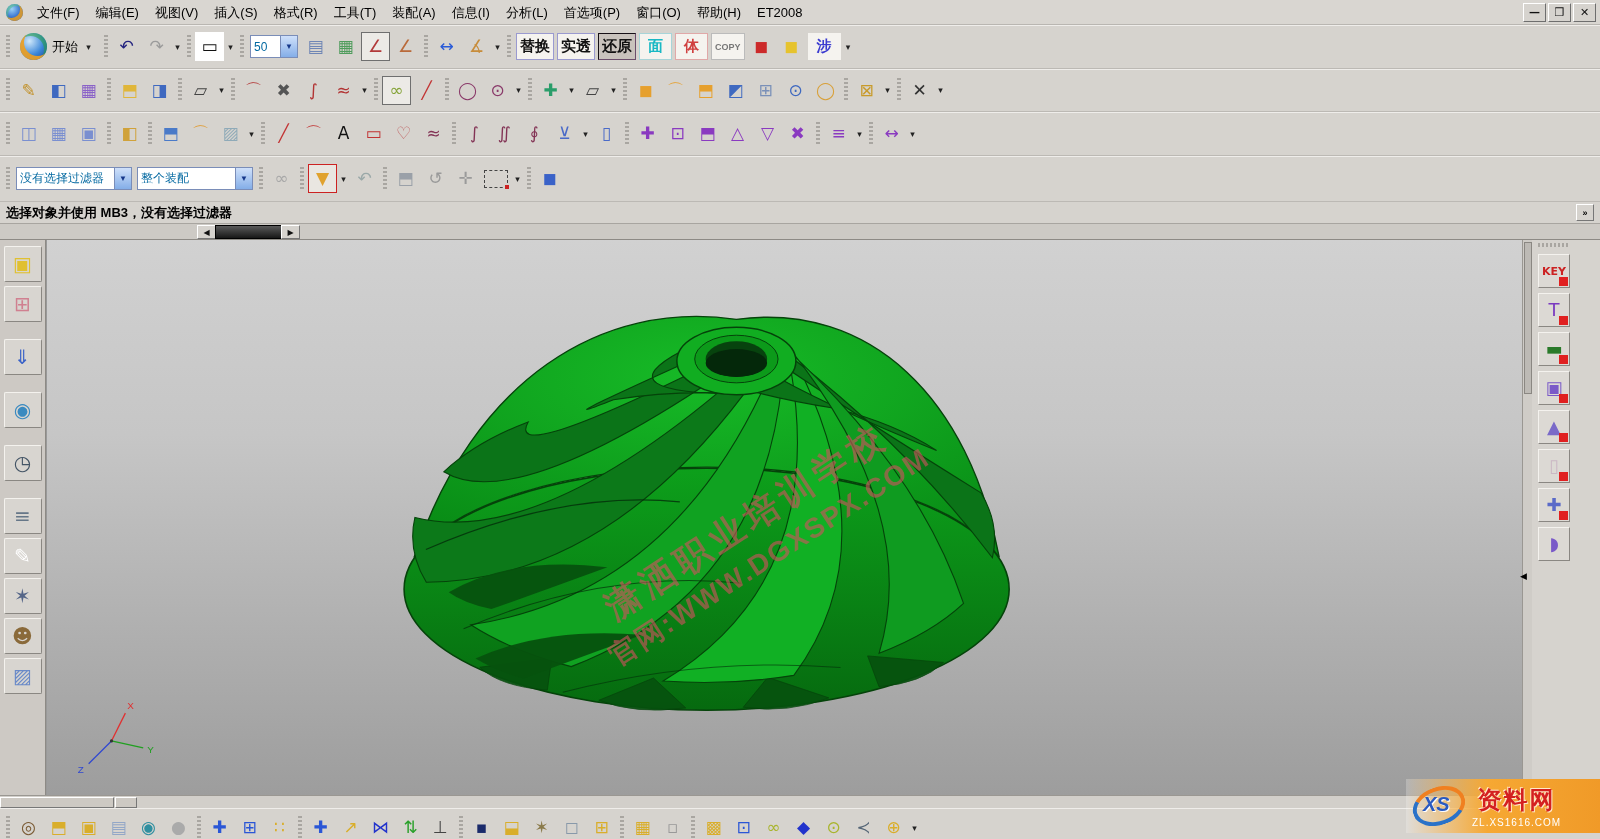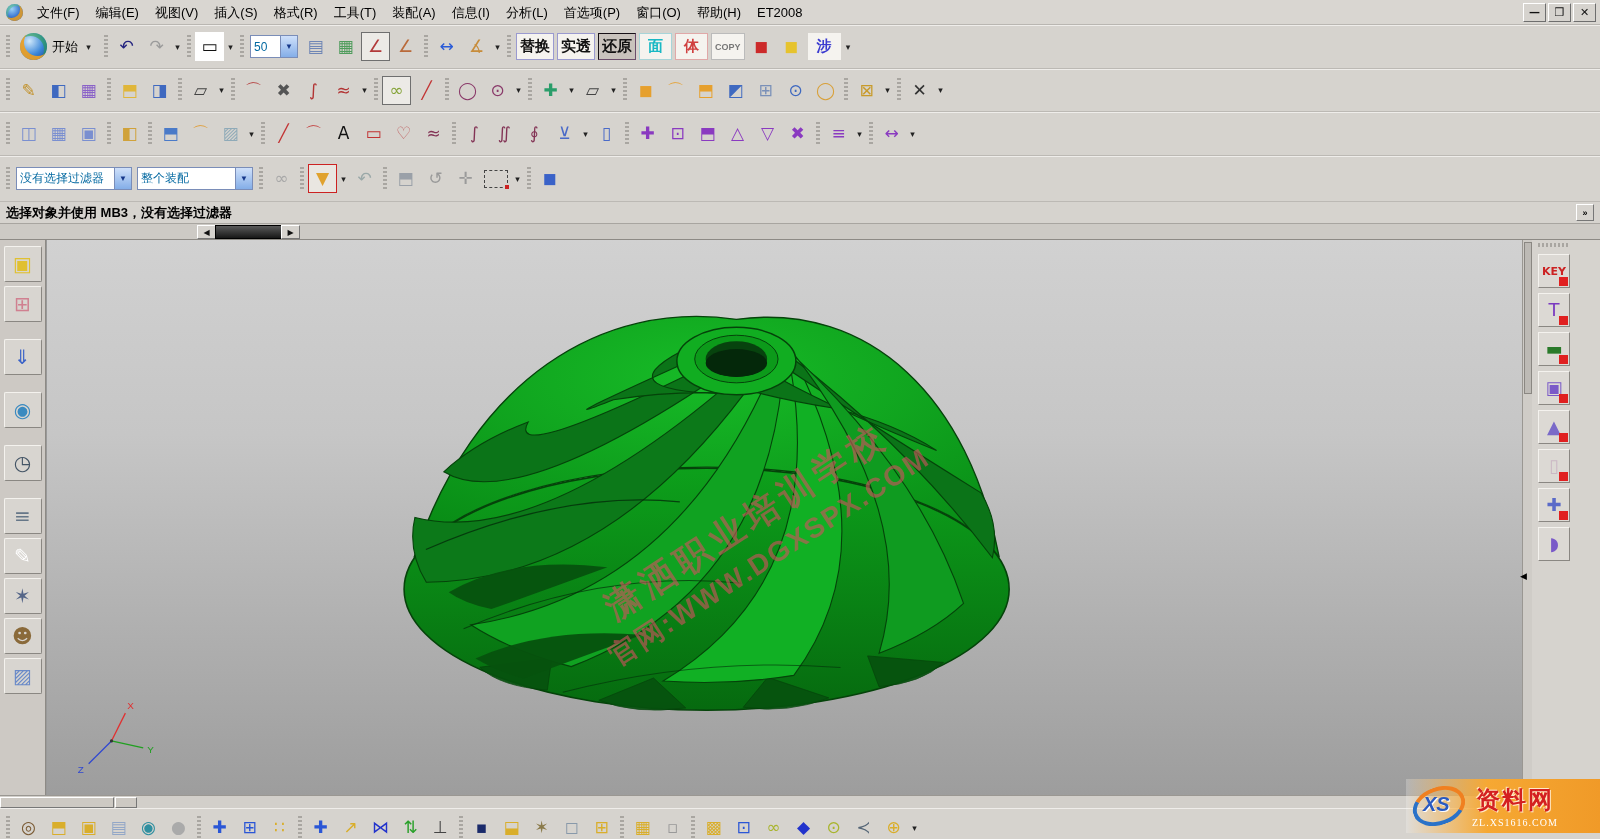--- a/index.html
+++ b/index.html
@@ -109,21 +109,21 @@
             border:4px solid transparent;border-left-color:#2a72c8;border-bottom-color:#2a72c8;
             transform:rotate(-20deg);}
   .swoosh::after{content:"";position:absolute;inset:2px;border-radius:50%;
             border:4px solid transparent;border-top-color:#f08020;border-right-color:#f08020;
             transform:rotate(-20deg);}
   .xs{position:absolute;left:13px;top:8px;font-style:italic;font-weight:bold;font-size:20px;
       color:#2a5ac0;text-shadow:1px 1px 0 #fff;}
   .logotextcol{display:flex;flex-direction:column;align-items:center;margin-left:4px;}
   .logoname{font-size:24px;font-weight:bold;color:#d42020;letter-spacing:2px;
             text-shadow:1px 1px 0 #ffe9c8,-1px -1px 0 #ffe9c8;}
-  .logourl{font-size:10px;color:#fff;letter-spacing:1px;margin-top:1px;font-family:Liberation Serif, serif;}
+  .logourl{font-size:10px;color:#fff;letter-spacing:1px;margin-top:1px;}
 </style>
 </head>
 <body>
 
 <div class="menubar">
   <span class="appicon"></span>
   <span id="menu-host"><span class="menuitem">文件(F)</span><span class="menuitem">编辑(E)</span><span class="menuitem">视图(V)</span><span class="menuitem">插入(S)</span><span class="menuitem">格式(R)</span><span class="menuitem">工具(T)</span><span class="menuitem">装配(A)</span><span class="menuitem">信息(I)</span><span class="menuitem">分析(L)</span><span class="menuitem">首选项(P)</span><span class="menuitem">窗口(O)</span><span class="menuitem">帮助(H)</span><span class="menuitem">ET2008</span></span>
   <span class="winbtns" id="winbtn-host">
       <span class="winbtn">—</span>
       <span class="winbtn">❒</span>

